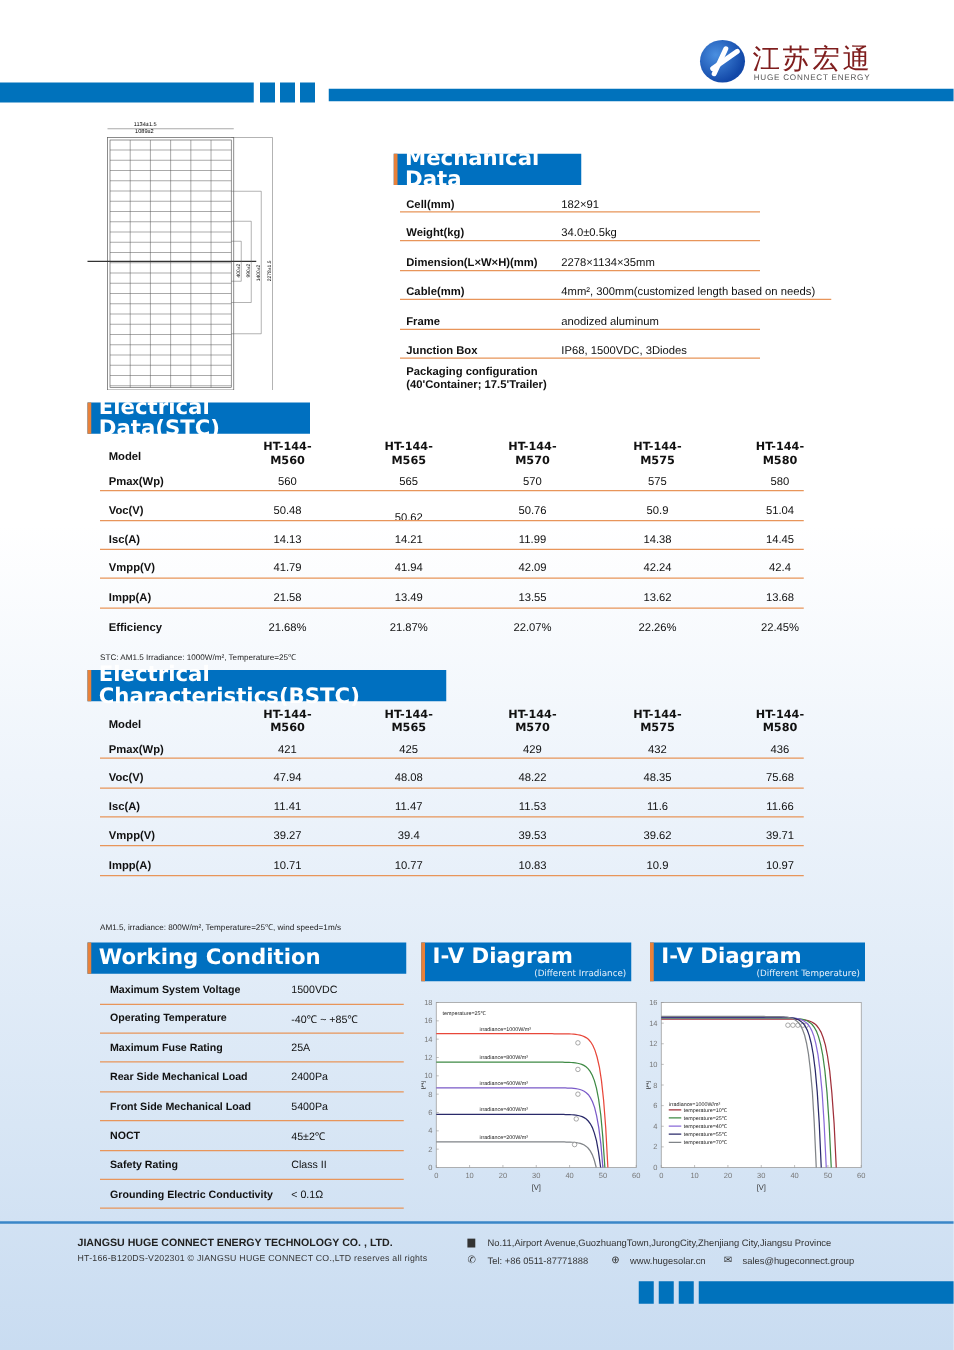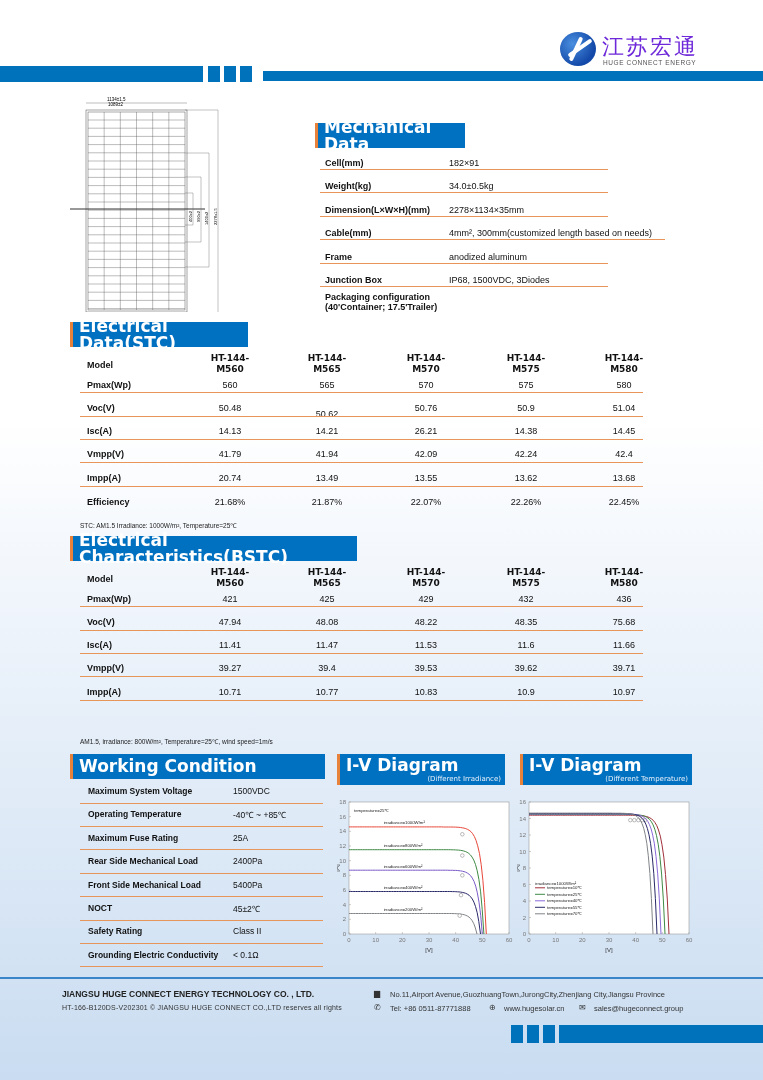--- a/index.html
+++ b/index.html
@@ -11,21 +11,21 @@
     position: relative;
   }
   .abs { position: absolute; }
 
   
   .logo { left: 560px; top: 30px; width: 150px; height: 40px; }
   .logo-mark { position: absolute; left: 0; top: 2px; width: 36px; height: 34px; border-radius: 50%;
     background: radial-gradient(circle at 35% 35%, #4a8fe0, #1248a8 70%); overflow: hidden; }
   .logo-mark:after { content: ""; position: absolute; left: 6px; top: 14px; width: 28px; height: 4px; background: #fff; transform: rotate(-35deg); border-radius: 2px; }
   .logo-mark:before { content: ""; position: absolute; left: 14px; top: 4px; width: 4px; height: 26px; background: #fff; transform: rotate(25deg); border-radius: 2px; }
-  .logo-cn { position: absolute; left: 42px; top: 2px; font-size: 22px; letter-spacing: 2px; color: #6d28d9; font-family: "DejaVu Sans", sans-serif; }
+  .logo-cn { position: absolute; left: 42px; top: 2px; font-size: 22px; letter-spacing: 2px; color: #7f1d1d; font-family: "DejaVu Sans", sans-serif; }
   .logo-en { position: absolute; left: 43px; top: 29px; font-size: 6.5px; color: #555; letter-spacing: 0.6px; }
 
   .hdr-sq { top: 66px; width: 12px; height: 16px; background: #0072bc; }
   .hdr-bar { left: 263px; top: 71px; width: 500px; height: 10px; background: #0072bc; }
 
   
   .panel-drawing { left: 70px; top: 97px; width: 180px; height: 215px; }
 
   
   .sec-title { position: absolute; background: #0070c0; color: #fff; font-weight: bold; font-family: "DejaVu Sans", sans-serif;
@@ -218,37 +218,37 @@
       <div class="c" style="left: 212px; top: 12px;">50.62</div>
       <div class="c" style="left: 311px; top: 6px;">50.76</div>
       <div class="c" style="left: 411px; top: 6px;">50.9</div>
       <div class="c" style="left: 509px; top: 6px;">51.04</div>
       <div class="line"></div>
     </div>
     <div class="erow" style="top: 70px; height: 20px;">
       <div class="k" style="top: 6px;">Isc(A)</div>
       <div class="c" style="left: 115px; top: 6px;">14.13</div>
       <div class="c" style="left: 212px; top: 6px;">14.21</div>
-      <div class="c" style="left: 311px; top: 6px;">26.21</div>
+      <div class="c" style="left: 311px; top: 6px;">11.99</div>
       <div class="c" style="left: 411px; top: 6px;">14.38</div>
       <div class="c" style="left: 509px; top: 6px;">14.45</div>
       <div class="line"></div>
     </div>
     <div class="erow" style="top: 93px; height: 20px;">
       <div class="k" style="top: 6px;">Vmpp(V)</div>
       <div class="c" style="left: 115px; top: 6px;">41.79</div>
       <div class="c" style="left: 212px; top: 6px;">41.94</div>
       <div class="c" style="left: 311px; top: 6px;">42.09</div>
       <div class="c" style="left: 411px; top: 6px;">42.24</div>
       <div class="c" style="left: 509px; top: 6px;">42.4</div>
       <div class="line"></div>
     </div>
     <div class="erow" style="top: 117px; height: 20px;">
       <div class="k" style="top: 6px;">Impp(A)</div>
-      <div class="c" style="left: 115px; top: 6px;">20.74</div>
+      <div class="c" style="left: 115px; top: 6px;">21.58</div>
       <div class="c" style="left: 212px; top: 6px;">13.49</div>
       <div class="c" style="left: 311px; top: 6px;">13.55</div>
       <div class="c" style="left: 411px; top: 6px;">13.62</div>
       <div class="c" style="left: 509px; top: 6px;">13.68</div>
       <div class="line"></div>
     </div>
     <div class="erow" style="top: 141px; height: 20px;">
       <div class="k" style="top: 6px;">Efficiency</div>
       <div class="c" style="left: 115px; top: 6px;">21.68%</div>
       <div class="c" style="left: 212px; top: 6px;">21.87%</div>

